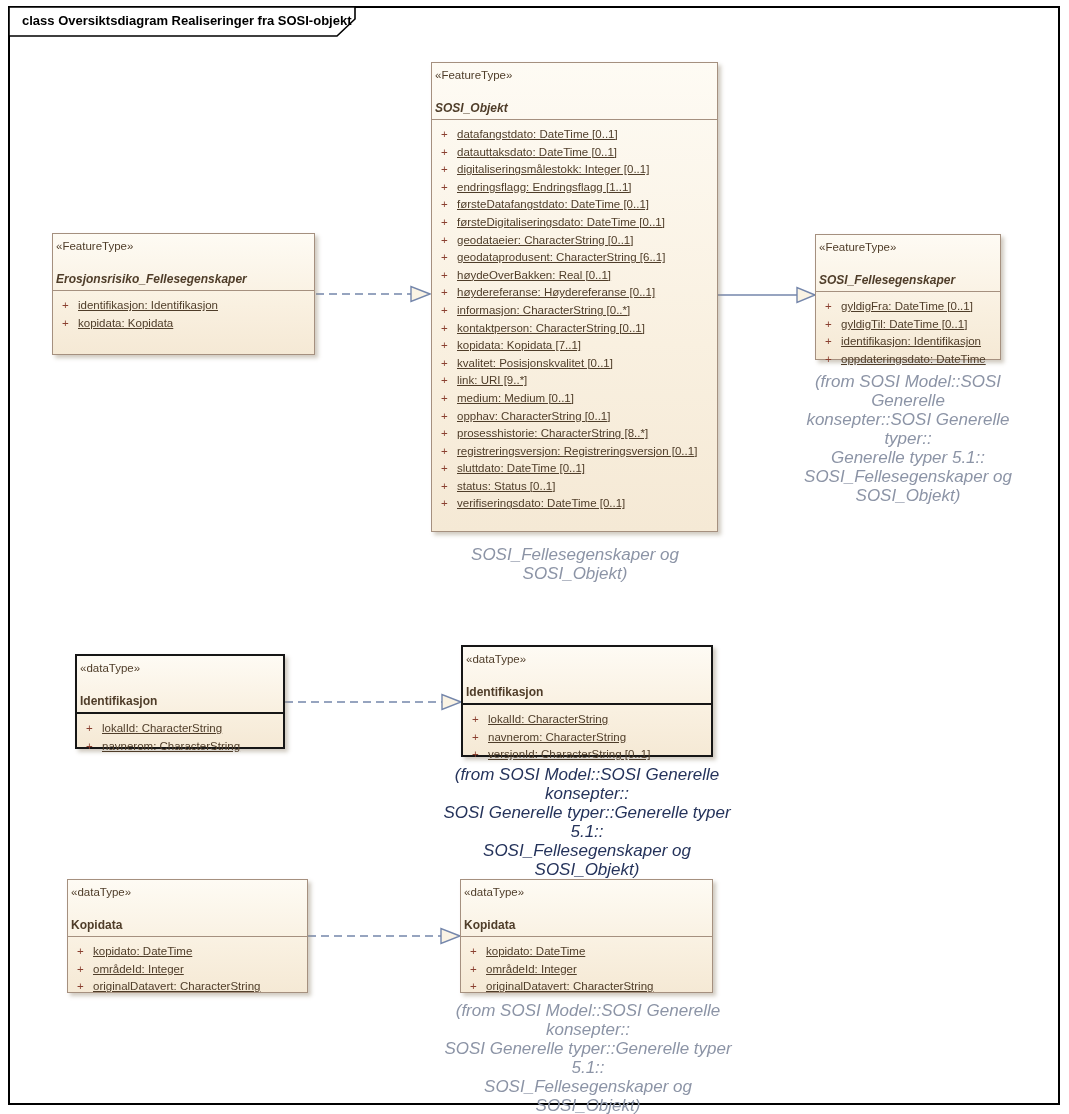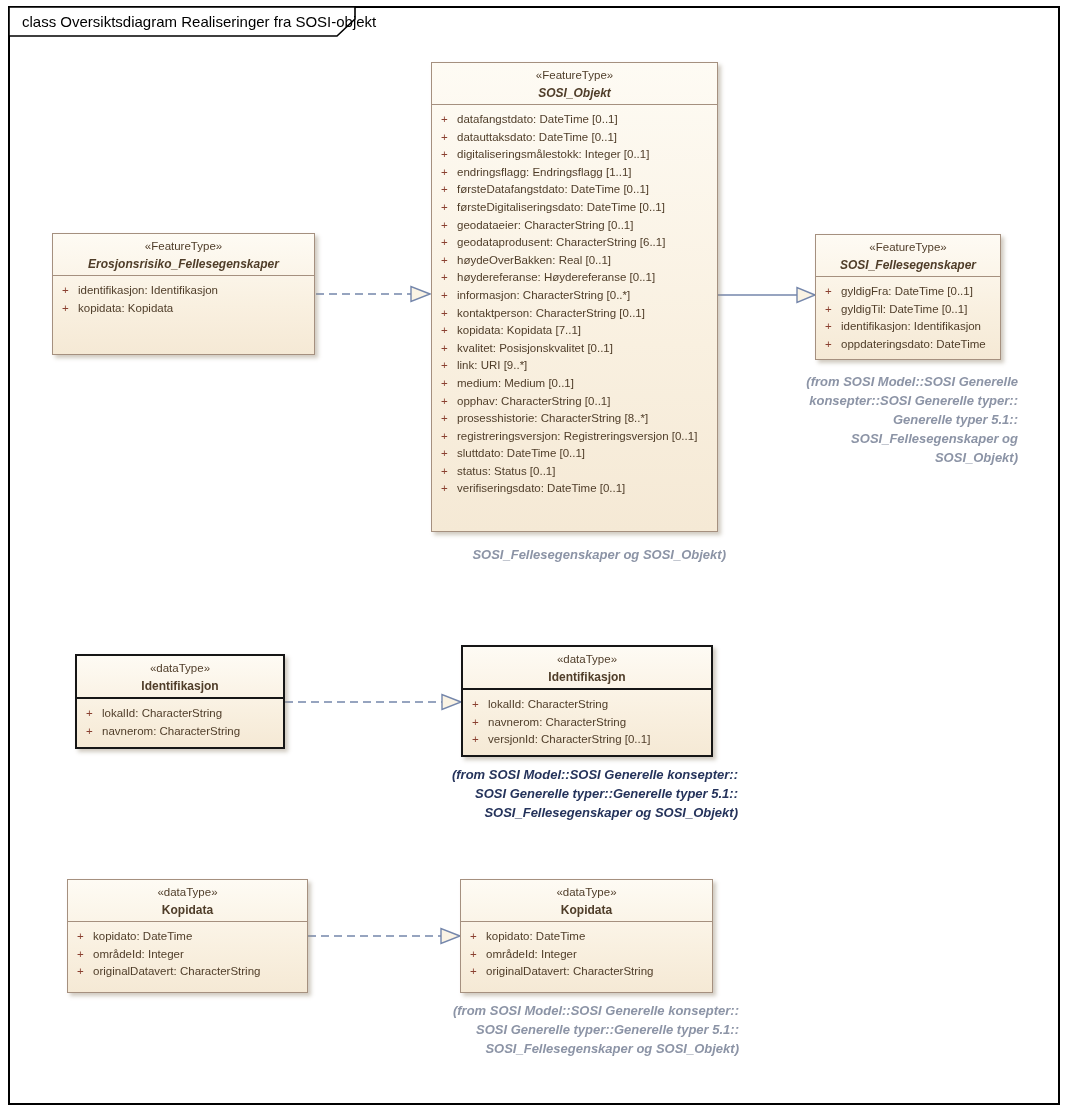--- a/index.html
+++ b/index.html
@@ -9,37 +9,37 @@
     --conn:#7486ab;
     --note:#8c94a6;
     --note-dark:#25335b;
     --dt-border:#161616;
   }
   *{box-sizing:border-box;}
   body{margin:0;background:#ffffff;font-family:"Liberation Sans",sans-serif;}
   .page{position:relative;width:1069px;height:1114px;background:#fff;overflow:hidden;}
   .frame{position:absolute;left:8px;top:6px;width:1052px;height:1099px;border:2px solid #000;background:#fff;}
   .title-tab{position:absolute;left:8px;top:6px;width:352px;height:31px;}
-  .title-text{position:absolute;left:22px;top:13px;font-size:15px;font-weight:normal;color:#000;white-space:nowrap;}
+  .title-text{position:absolute;left:22px;top:13px;font-size:13px;font-weight:bold;color:#000;white-space:nowrap;}
 
   .uml-class{position:absolute;border:1px solid var(--box-border);
     background:linear-gradient(180deg,#fefbf4 0%,#f9f0e0 60%,#f5e9d5 100%);
     box-shadow:3px 3px 4px rgba(150,138,115,.45);color:var(--text);}
   .uml-class.datatype{border:2px solid var(--dt-border);}
-  .class-header{text-align:center;border-bottom:1px solid var(--box-border);padding:6px 3px 4px;}
+  .class-header{text-align:left;border-bottom:1px solid var(--box-border);padding:6px 3px 4px;}
   .datatype .class-header{border-bottom:2px solid var(--dt-border);}
   .stereotype{font-size:11.5px;}
-  .class-name{font-size:12px;font-weight:bold;margin-top:5px;}
+  .class-name{font-size:12px;font-weight:bold;margin-top:20px;}
   .class-name.it{font-style:italic;}
   .attrs{padding-top:6px;}
   .attr-row{display:flex;height:17.6px;line-height:17.6px;font-size:11.5px;white-space:nowrap;overflow:hidden;}
   .attr-vis{flex:none;width:25px;padding-left:9px;color:var(--plus);}
-  .attr-sig{flex:1;overflow:hidden;}
-
-  .note{position:absolute;text-align:right;font-style:italic;font-size:13px;line-height:19px;color:var(--note);font-weight:bold;}
+  .attr-sig{flex:1;overflow:hidden;text-decoration:underline;}
+
+  .note{position:absolute;text-align:center;font-style:italic;font-size:17px;line-height:19px;color:var(--note);}
   .note.dark{color:var(--note-dark);}
 
   svg.connectors{position:absolute;left:0;top:0;pointer-events:none;}
 </style>
 </head>
 <body>
 
 <div class="page">
 
   <div class="frame"></div>

